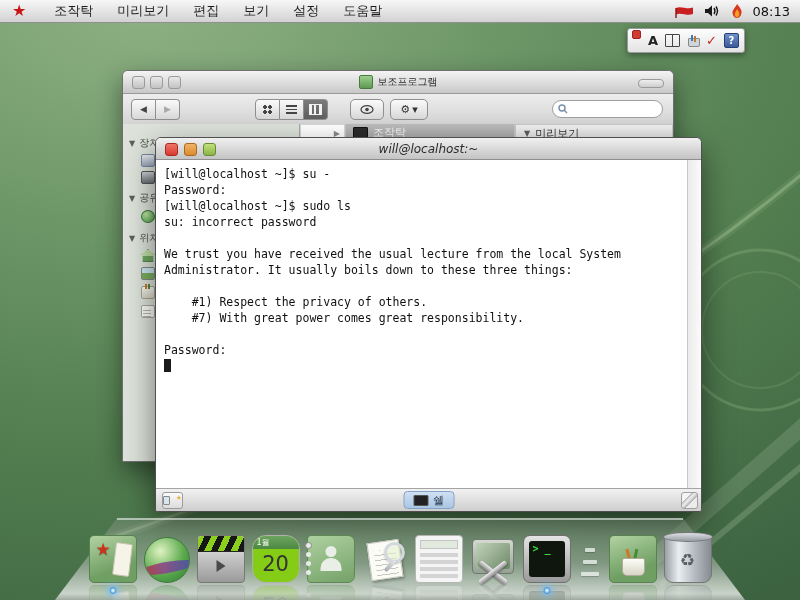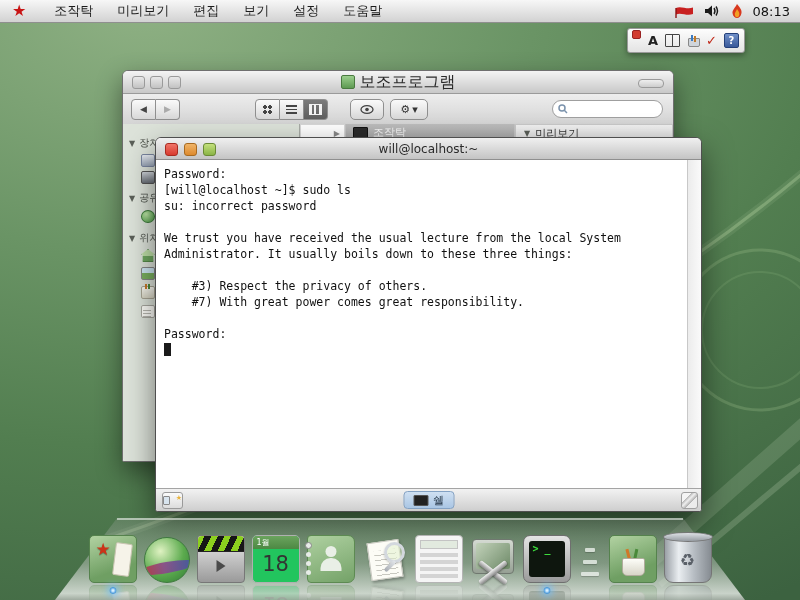--- a/index.html
+++ b/index.html
@@ -38,21 +38,21 @@
     color:#fff;font-size:10px;font-weight:bold;display:flex;align-items:center;justify-content:center;}
 
   
   #fm{position:absolute;left:122px;top:70px;width:550px;height:390px;z-index:10;
     border:1px solid #6f6f6f;border-radius:6px 6px 2px 2px;box-shadow:0 10px 26px rgba(0,0,0,.45);
     background:#fff;}
   .fm-titlebar{height:22px;border-radius:5px 5px 0 0;background:linear-gradient(#f4f4f4,#c8c8c8);
     border-bottom:1px solid #9a9a9a;position:relative;display:flex;align-items:center;justify-content:center;}
   .fm-btns{position:absolute;left:9px;top:5px;display:flex;gap:5px;}
   .fm-btn{width:11px;height:11px;border-radius:3px;background:linear-gradient(#e9e9e9,#c2c2c2);border:1px solid #9a9a9a;}
-  .fm-title{display:flex;align-items:center;gap:5px;font-size:16px;color:#2a2a2a;text-align:center;}
+  .fm-title{display:flex;align-items:center;gap:5px;font-size:10px;color:#2a2a2a;text-align:center;}
   .fm-app-icon{width:12px;height:12px;border-radius:2px;background:linear-gradient(#9ccf8e,#5e9a52);border:1px solid #4a7a40;}
   .fm-pill{position:absolute;right:9px;top:8px;width:24px;height:7px;border-radius:4px;background:linear-gradient(#efefef,#cdcdcd);border:1px solid #9a9a9a;}
   .fm-toolbar{height:30px;background:linear-gradient(#ededed,#d4d4d4);border-bottom:1px solid #9f9f9f;
     display:flex;align-items:center;position:relative;}
   .tb-group{display:flex;margin-left:8px;}
   .tb-seg{width:23px;height:19px;border:1px solid #8f8f8f;background:linear-gradient(#fafafa,#d8d8d8);
     display:flex;align-items:center;justify-content:center;font-size:9px;color:#444;}
   .tb-seg:first-child{border-radius:4px 0 0 4px;}
   .tb-seg:last-child{border-radius:0 4px 4px 0;border-left:none;}
   .tb-seg.mid{border-left:none;}
@@ -102,21 +102,21 @@
   
   #term{position:absolute;left:155px;top:137px;width:545px;height:373px;z-index:20;
     background:#fff;border:1px solid #4f4f4f;border-radius:6px 6px 3px 3px;box-shadow:0 12px 30px rgba(0,0,0,.5);}
   .t-titlebar{height:21px;border-radius:5px 5px 0 0;background:linear-gradient(#f0f0f0,#c4c4c4);
     border-bottom:1px solid #8f8f8f;position:relative;display:flex;align-items:center;justify-content:center;}
   .t-lights{position:absolute;left:9px;top:5px;display:flex;gap:6px;}
   .t-light{width:11px;height:11px;border-radius:3px;}
   .tl-red{background:linear-gradient(#f07468,#d83a2e);border:1px solid #a82a20;}
   .tl-orange{background:linear-gradient(#f0b468,#dd8a2e);border:1px solid #a86a20;}
   .tl-green{background:linear-gradient(#c4e07c,#8ab446);border:1px solid #6a8a34;}
-  .t-title{font-size:12px;color:#2a2a2a;}
+  .t-title{font-size:12px;color:#2a2a2a;font-style:italic;}
   .t-body{position:absolute;top:22px;bottom:22px;left:0;right:13px;background:#fff;overflow:hidden;
     padding:6px 0 0 8px;font-family:"DejaVu Sans Mono",monospace;font-size:11.5px;color:#101010;}
   .tl{height:16px;line-height:16px;white-space:pre;}
   .cursor{display:inline-block;width:7px;height:13px;background:#1a1a1a;vertical-align:-2px;}
   .t-scroll{position:absolute;top:22px;bottom:22px;right:0;width:13px;border-left:1px solid #c8c8c8;
     background:linear-gradient(90deg,#ececec,#fafafa);}
   .t-bottom{position:absolute;bottom:0;left:0;right:0;height:22px;border-top:1px solid #a4a4a4;
     background:linear-gradient(#f2f2f2,#cecece);border-radius:0 0 2px 2px;}
   .t-newbtn{position:absolute;left:6px;top:3px;width:19px;height:15px;border:1px solid #9a9a9a;border-radius:3px;
     background:linear-gradient(#fbfbfb,#dcdcdc);display:flex;align-items:center;justify-content:center;}
@@ -146,21 +146,21 @@
   .ic-fmgr .star::after{content:"★";position:absolute;left:6px;top:3px;color:#cc3318;font-size:17px;text-shadow:0 1px 1px rgba(0,0,0,.35);}
   .ic-web{width:44px;height:44px;border-radius:50%;border:1px solid #3f7a3f;overflow:hidden;
     background:radial-gradient(circle at 35% 30%,#dff2c2,#5cab4e 55%,#2f7a35);position:relative;}
   .ic-web .band{position:absolute;left:-8px;right:-8px;top:24px;height:11px;border-radius:50%;
     background:linear-gradient(90deg,#c23434,#8a4a88 45%,#3858a8);transform:rotate(-10deg);opacity:.92;}
   .ic-media{background:linear-gradient(#ececec,#9a9a9a);border-radius:4px;border:1px solid #777;}
   .ic-media .clap{position:absolute;top:0;left:0;right:0;height:15px;border-radius:4px 4px 0 0;
     background:repeating-linear-gradient(115deg,#8cd01e 0 6px,#161616 6px 12px);border-bottom:1px solid #222;}
   .ic-media .play{position:absolute;left:50%;top:24px;transform:translateX(-50%);width:0;height:0;
     border-left:9px solid #4a4a4a;border-top:6px solid transparent;border-bottom:6px solid transparent;}
-  .ic-cal{background:#22c55e;border-radius:5px;border:1px solid #b0b0b0;overflow:hidden;}
+  .ic-cal{background:#84cc16;border-radius:14px;border:1px solid #b0b0b0;overflow:hidden;}
   .ic-cal .cal-top{height:13px;background:linear-gradient(#6ba45e,#4d8843);color:#fff;font-size:8px;line-height:13px;padding-left:4px;}
   .ic-cal .cal-day{font-size:21px;color:#333;text-align:center;line-height:31px;}
   .ic-book{background:linear-gradient(160deg,#aed0a0,#74a268);border-radius:4px 7px 7px 4px;border:1px solid #5d8a52;}
   .ic-book .rings{position:absolute;left:-3px;top:6px;width:5px;height:5px;border-radius:50%;background:#e8ece8;border:1px solid #888;
     box-shadow:0 9px 0 -1px #e8ece8,0 18px 0 -1px #e8ece8,0 27px 0 -1px #e8ece8;}
   .ic-book .head{position:absolute;left:50%;top:10px;transform:translateX(-50%);width:11px;height:11px;border-radius:50%;background:#e9efe6;}
   .ic-book .bodyp{position:absolute;left:50%;top:22px;transform:translateX(-50%);width:21px;height:13px;border-radius:10px 10px 0 0;background:#e9efe6;}
   .ic-docs{position:relative;}
   .ic-docs .sheet{position:absolute;inset:4px 7px;background:#fcfcf6;border:1px solid #c4c4bc;transform:rotate(-8deg);
     box-shadow:1px 2px 3px rgba(0,0,0,.3);background-image:repeating-linear-gradient(#0000 0 4px,#c8c8c0 4px 5px);background-size:22px 26px;background-position:5px 8px;background-repeat:no-repeat;}
@@ -356,28 +356,29 @@
 <div id="term">
   <div class="t-titlebar">
     <div class="t-lights">
       <span class="t-light tl-red"></span>
       <span class="t-light tl-orange"></span>
       <span class="t-light tl-green"></span>
     </div>
     <span class="t-title">will@localhost:~</span>
   </div>
   <div class="t-body">
+    <div class="tl">[will@localhost ~]$ su -</div>
     <div class="tl">Password:</div>
     <div class="tl">[will@localhost ~]$ sudo ls</div>
     <div class="tl">su: incorrect password</div>
     <div class="tl"></div>
     <div class="tl">We trust you have received the usual lecture from the local System</div>
     <div class="tl">Administrator. It usually boils down to these three things:</div>
     <div class="tl"></div>
-    <div class="tl">    #3) Respect the privacy of others.</div>
+    <div class="tl">    #1) Respect the privacy of others.</div>
     <div class="tl">    #7) With great power comes great responsibility.</div>
     <div class="tl"></div>
     <div class="tl">Password:</div>
     <div class="tl"><span class="cursor"></span></div>
   </div>
   <div class="t-scroll"></div>
   <div class="t-bottom">
     <span class="t-newbtn">
         <span class="scr"></span>
       </span>
@@ -399,21 +400,21 @@
     </div>
     <div class="dicon ic-web">
       <span class="band"></span>
     </div>
     <div class="dicon ic-media">
       <span class="clap"></span>
       <span class="play"></span>
     </div>
     <div class="dicon ic-cal">
       <div class="cal-top">1월</div>
-      <div class="cal-day">18</div>
+      <div class="cal-day">20</div>
     </div>
     <div class="dicon ic-book">
       <span class="rings"></span>
       <span class="head"></span>
       <span class="bodyp"></span>
     </div>
     <div class="dicon ic-docs">
       <span class="sheet"></span>
       <span class="mag"></span>
       <span class="mag-h"></span>

